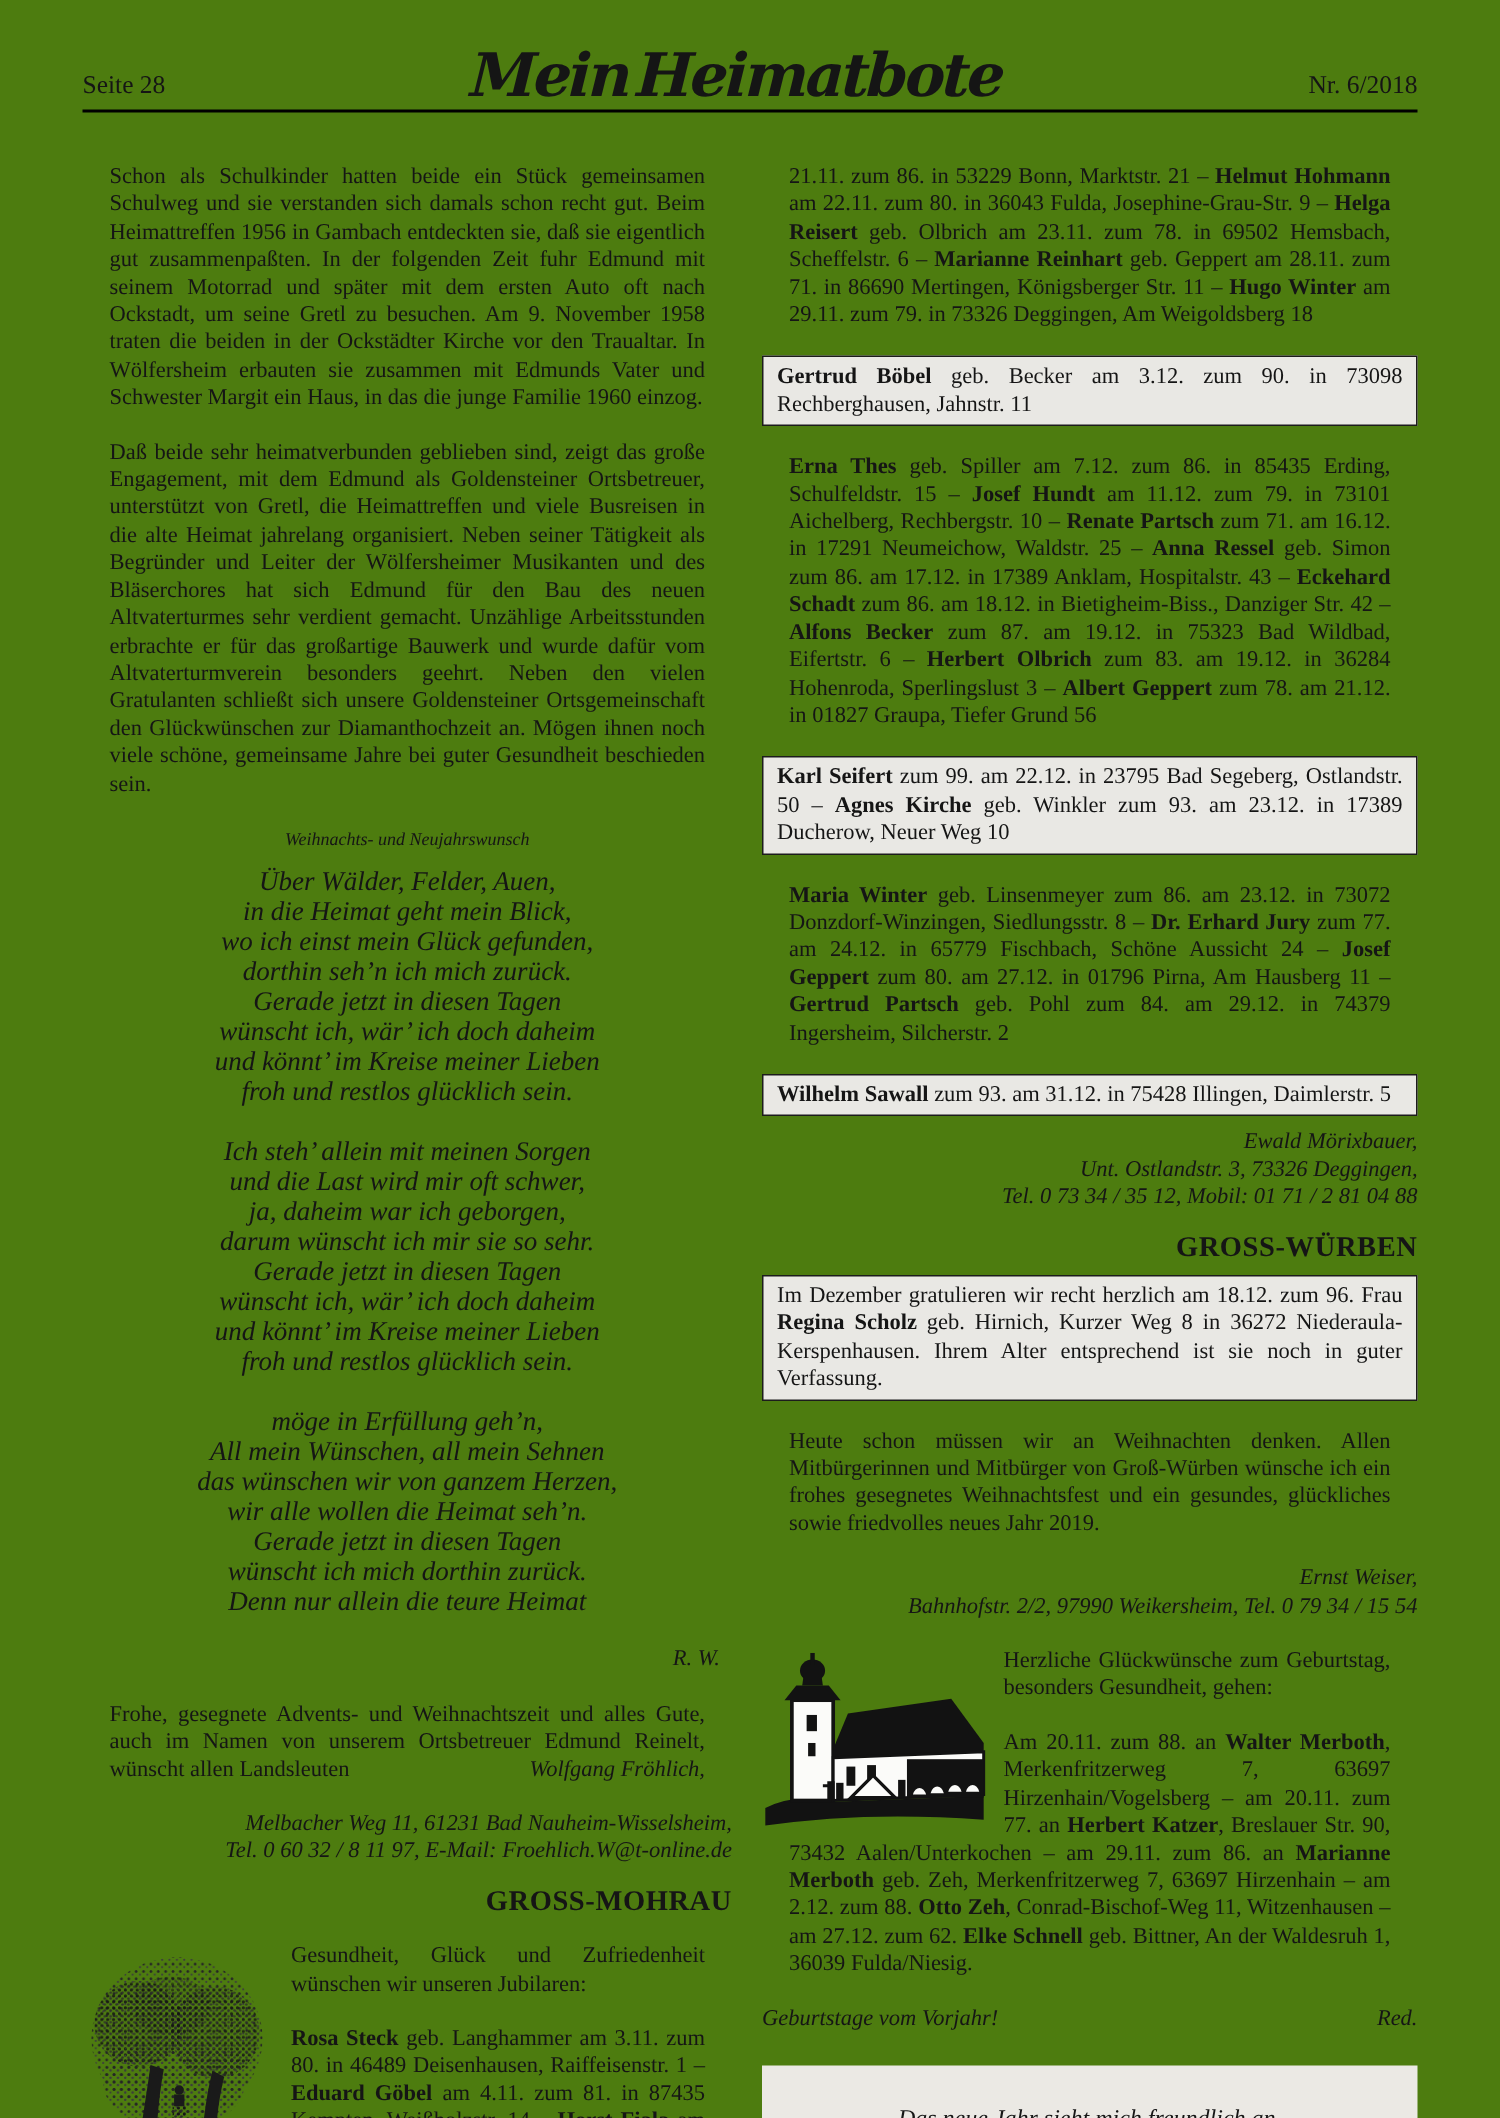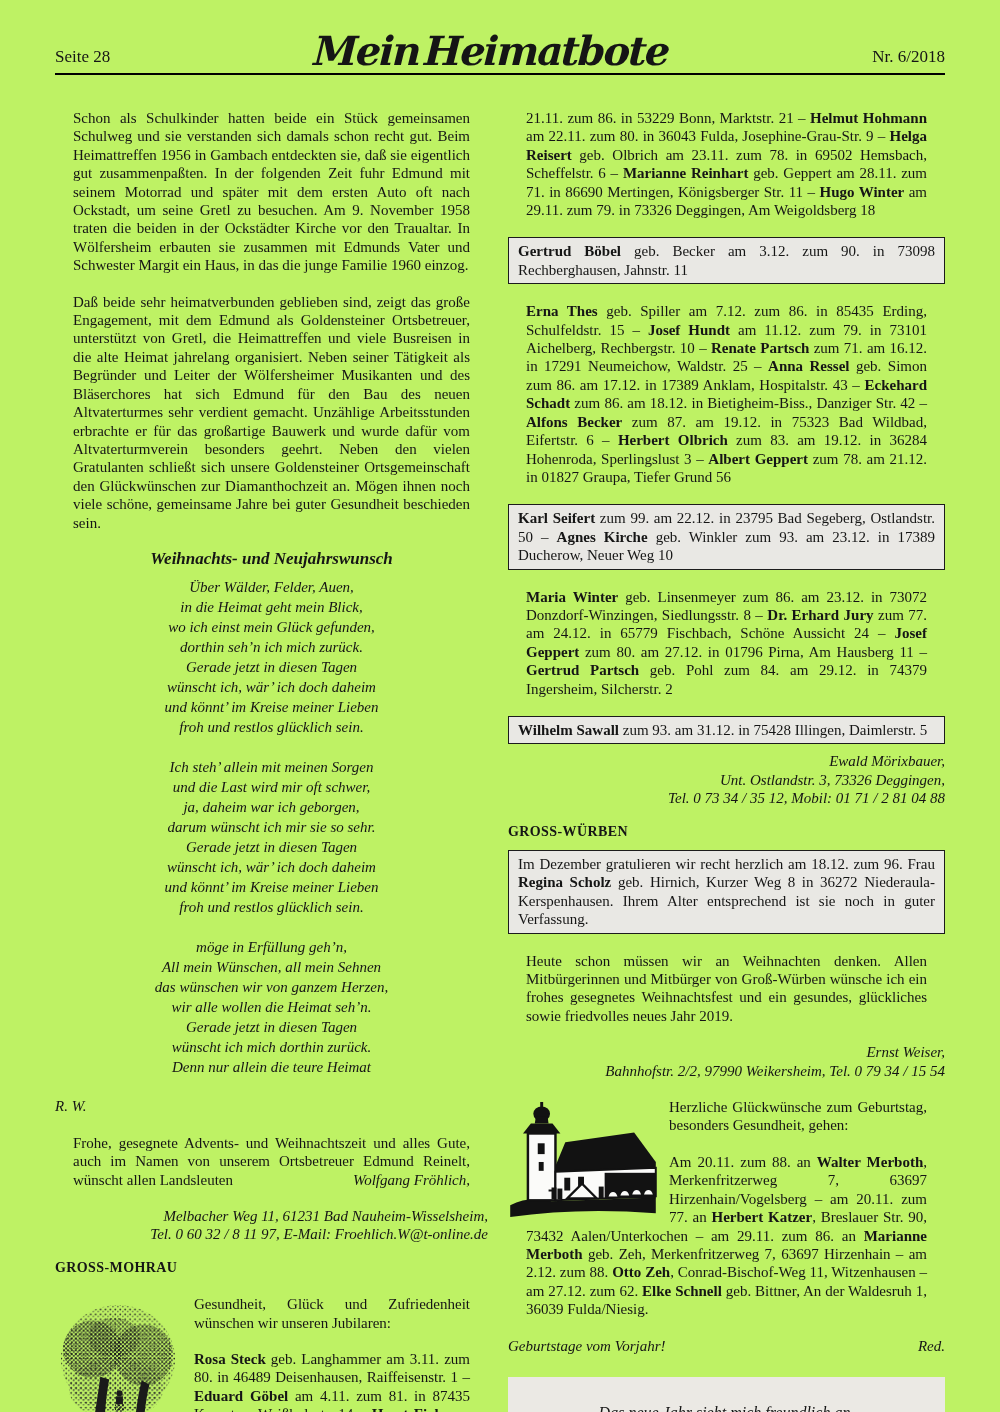--- a/index.html
+++ b/index.html
@@ -1,19 +1,19 @@
 <!DOCTYPE html>
 <html lang="de"><head>
 <meta charset="utf-8">
 <style>
   * { box-sizing: border-box; }
   html, body { margin: 0; padding: 0; background: #ffffff; }
   .page {
     width: 1000px; height: 1412px; margin: 0 auto;
-    background: #bef264; color: #151515;
+    background: #4d7c0f; color: #151515;
     font-family: "Liberation Serif", serif;
     padding: 34px 55px 20px 55px;
     overflow: hidden; position: relative;
   }
   
   .header-row {
     display: flex; align-items: flex-end; justify-content: space-between;
     border-bottom: 2.5px solid #000; padding-bottom: 5px;
   }
   .corner-label { font-size: 17px; line-height: 1; padding-bottom: 3px; }
@@ -25,28 +25,28 @@
     transform: skewX(-3deg);
   }
   
   .columns { display: flex; gap: 20px; margin-top: 16px; }
   .col { font-size: 15px; line-height: 18.4px; text-align: justify; }
   .col.left  { width: 433px; }
   .col.right { width: 437px; }
   p.body { margin: 18px; }
   
   .poem { text-align: center; font-style: italic; margin: 12px 0 0 0; }
-  .poem-title { font-weight: bold; font-size: 17px; margin-bottom: 9px; }
-  .stanza { font-size: 15px; line-height: 20px; margin-bottom: 20px; }
-  .poem-sig { font-style: italic; padding-right: 8px; margin: 0 0 6px 0; }
+  .poem-title { font-weight: normal; font-size: 12px; margin-bottom: 9px; }
+  .stanza { font-size: 18px; line-height: 20px; margin-bottom: 20px; }
+  .poem-sig { text-align: right; font-style: italic; padding-right: 8px; margin: 0 0 6px 0; }
   
   .sig-right { text-align: right; font-style: italic; }
   .fl-right  { float: right; font-style: italic; }
   .section-heading {
-    text-align: left; font-weight: bold; font-size: 14px;
+    text-align: right; font-weight: bold; font-size: 19px;
     letter-spacing: 0.4px; margin: 15px 0 9px 0;
   }
   .graybox {
     border: 1.5px solid #1c1c1c; background: #e9e8e4;
     padding: 4px 9px; margin: 8px 0;
   }
   .quote-box {
     clear: both; background: #ebe9e4; margin-top: 22px;
     padding: 24px 24px 26px 24px;
     text-align: center; font-style: italic;

